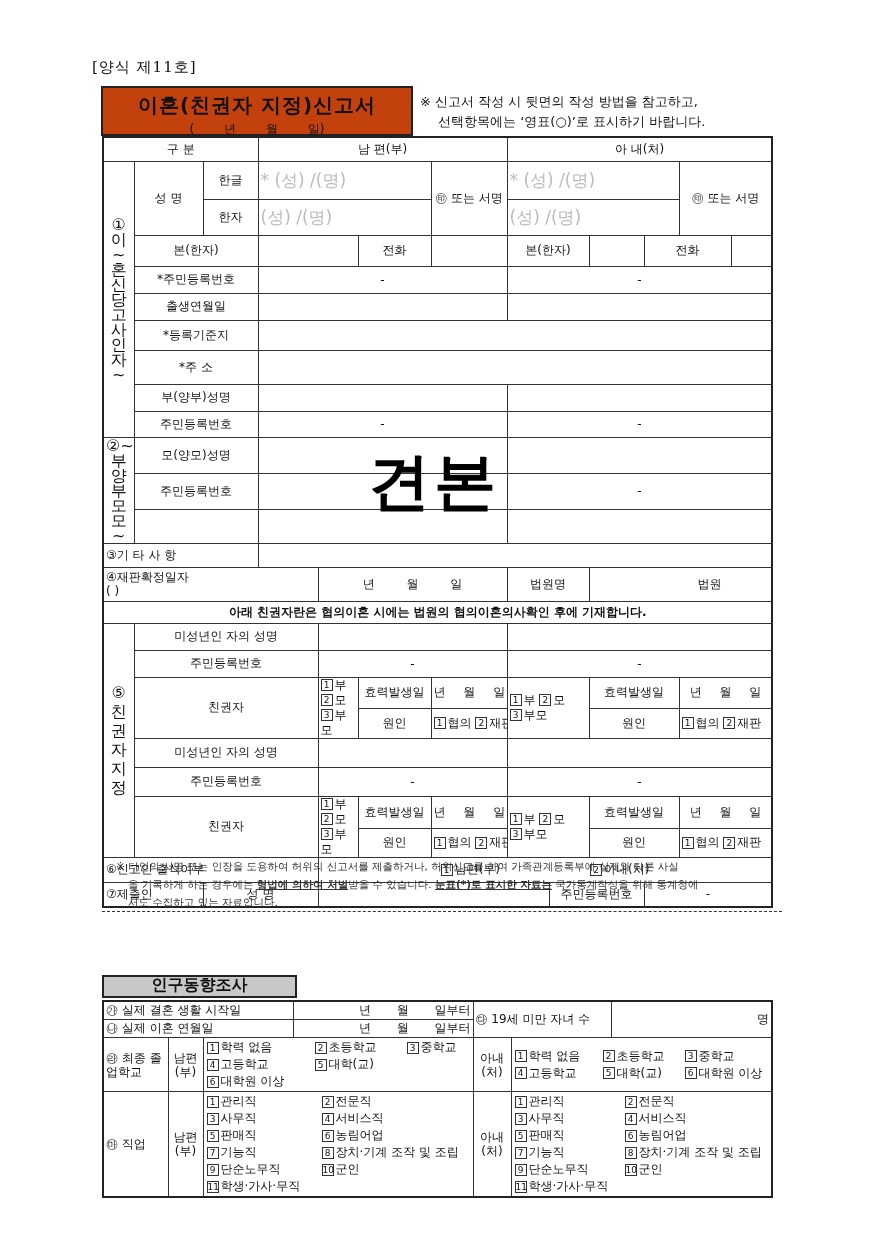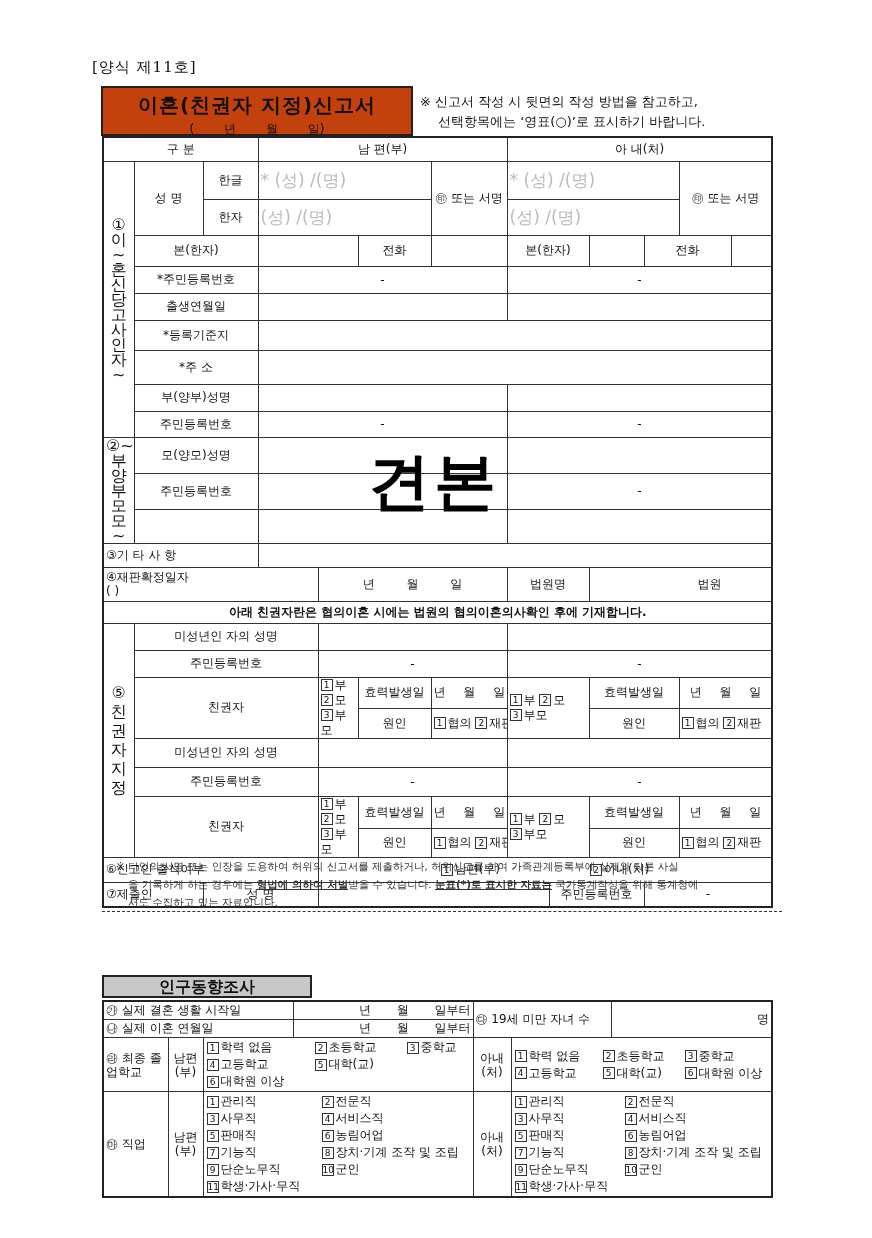--- a/index.html
+++ b/index.html
@@ -14,21 +14,21 @@
   td { border:1px solid #333; font-size:12px; text-align:center; padding:0 2px; overflow:hidden; white-space:nowrap; }
   .main-table { position:absolute; left:102px; top:136px; width:669px; border:2px solid #222; }
   .ph { color:#bbb; text-align:left; font-size:17px; }
   .vert { line-height:15px; white-space:normal; font-size:16px; }
   .left { text-align:left; }
   .bold { font-weight:bold; }
   .cb { display:inline-block; width:10px; height:10px; border:1px solid #333; font-size:9px; line-height:10px; text-align:center; margin-right:2px; vertical-align:middle; }
   .watermark { left:368px; top:440px; font-size:62px; font-weight:bold; letter-spacing:4px; color:#000; }
   .notes { left:116px; top:857px; width:680px; font-size:10.5px; line-height:18px; color:#333; }
   .dash { left:102px; top:911px; width:680px; border-top:1px dashed #333; }
-  .survey-title { left:102px; top:975px; width:210px; height:23px; background:#c8c8c8; border:2px solid #222; box-sizing:border-box; text-align:center; font-size:16px; font-weight:bold; line-height:19px; }
+  .survey-title { left:102px; top:975px; width:195px; height:23px; background:#c8c8c8; border:2px solid #222; box-sizing:border-box; text-align:center; font-size:16px; font-weight:bold; line-height:19px;font-family:Liberation Mono, monospace; }
   .survey-table { position:absolute; left:102px; top:1000px; width:669px; border:2px solid #222; }
   .survey-table td { font-size:12px; line-height:17px; }
   .opts { text-align:left; white-space:normal; padding:1px 3px; }
   .opts span.o { display:inline-block; }
 </style>
 </head>
 <body>
 
 <div class="abs form-id">[양식 제11호]</div>
 

